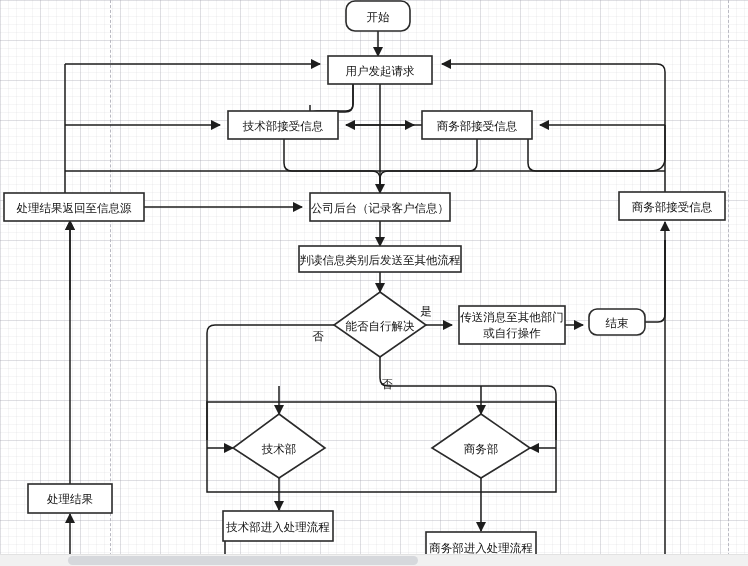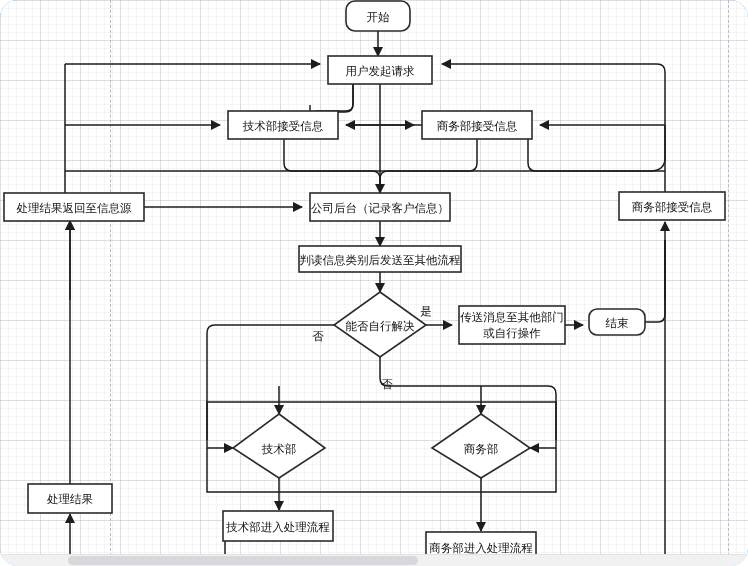--- a/index.html
+++ b/index.html
@@ -10,21 +10,20 @@
   }
   body {
     font-family: "DejaVu Sans", "Liberation Sans", sans-serif;
   }
   #canvas-wrap {
     position: relative;
     width: 748px;
     height: 566px;
     overflow: hidden;
     background: #0ea5e9;
-    border-radius: 18px;
   }
   
   #grid-bg {
     position: absolute;
     inset: 0;
     background-color: #ffffff;
     background-image:
       linear-gradient(to right, rgba(150,150,160,0.085) 1px, transparent 1px),
       linear-gradient(to bottom, rgba(150,150,160,0.085) 1px, transparent 1px),
       linear-gradient(to right, rgba(140,140,155,0.22) 1px, transparent 1px),

